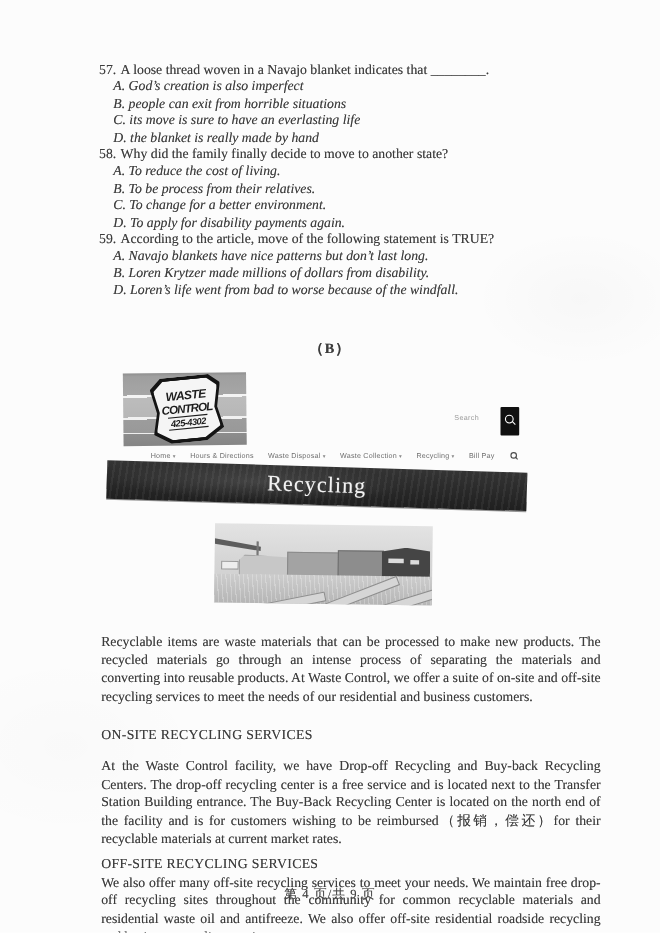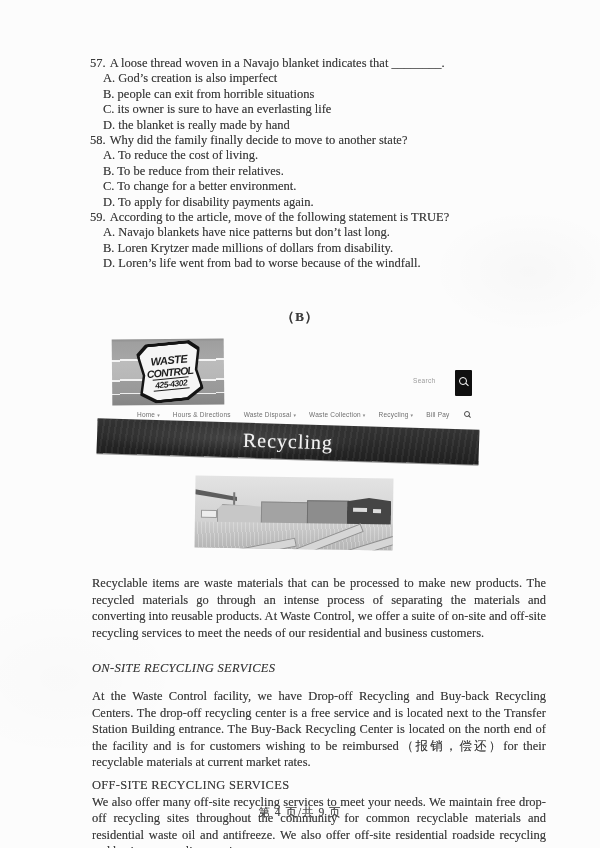--- a/index.html
+++ b/index.html
@@ -13,21 +13,21 @@
     overflow:hidden;
     font-family:"Liberation Serif", serif;
     color:#3c3c3c;
   }
   .soft{ text-shadow:0 0 0.5px rgba(60,60,60,0.55); }
 
   
   .questions{position:absolute;left:90px;right:52px;top:56px;font-size:12.5px;line-height:15.4px;}
   .q-stem{white-space:nowrap;}
   .q-num{margin-right:4px;}
-  .q-opt{padding-left:13px;white-space:nowrap;}
+  .q-opt{padding-left:13px;white-space:nowrap;font-style:italic;}
 
   
   .section-label{position:absolute;left:0;right:0;top:308px;text-align:center;
     font-size:13px;font-weight:700;letter-spacing:1px;}
 
   
   .website-figure{position:absolute;left:95px;top:337px;width:412px;height:219px;filter:blur(0.2px);}
 
   .logo-block{position:absolute;left:17px;top:2px;width:112px;height:66px;transform:rotate(-0.6deg);
     background:linear-gradient(180deg,
@@ -95,44 +95,44 @@
   .b4 .lb{left:26px;top:11px;width:8px;}
   .ph-plank{position:absolute;background:#d6d6d6;border:1px solid #8f8f8f;height:7px;}
   .pl1{left:96px;bottom:4px;width:72px;transform:rotate(-22deg);}
   .pl2{left:140px;bottom:-2px;width:70px;transform:rotate(-18deg);}
   .pl3{left:40px;bottom:-4px;width:60px;transform:rotate(-12deg);}
 
   
   .article{position:absolute;left:92px;right:54px;top:544px;font-size:12.5px;line-height:16.6px;text-align:justify;margin-top:31px;}
   .article p{margin:0;}
   .article h3{margin:0;font-size:12.5px;font-weight:400;letter-spacing:0.3px;text-align:left;}
-  .h-onsite{margin-top:19px !important;font-style:italic;}
+  .h-onsite{margin-top:19px !important;}
   .p-onsite{margin-top:11px !important;}
   .h-offsite{margin-top:6px !important;}
 
   
   .footer{position:absolute;left:0;right:0;top:805px;text-align:center;font-size:11.5px;color:#474747;letter-spacing:1px;}
 </style>
 </head>
 <body>
 
 <div class="page">
 
   <div class="questions soft">
     <div>
       <div class="q-stem"><span class="q-num">57.</span><span>A loose thread woven in a Navajo blanket indicates that ________.</span></div>
       <div class="q-opt">A. God’s creation is also imperfect</div>
       <div class="q-opt">B. people can exit from horrible situations</div>
-      <div class="q-opt">C. its owner is sure to have an everlasting life</div>
+      <div class="q-opt">C. its move is sure to have an everlasting life</div>
       <div class="q-opt">D. the blanket is really made by hand</div>
     </div>
     <div>
       <div class="q-stem"><span class="q-num">58.</span><span>Why did the family finally decide to move to another state?</span></div>
       <div class="q-opt">A. To reduce the cost of living.</div>
-      <div class="q-opt">B. To be reduce from their relatives.</div>
+      <div class="q-opt">B. To be process from their relatives.</div>
       <div class="q-opt">C. To change for a better environment.</div>
       <div class="q-opt">D. To apply for disability payments again.</div>
     </div>
     <div>
       <div class="q-stem"><span class="q-num">59.</span><span>According to the article, move of the following statement is TRUE?</span></div>
       <div class="q-opt">A. Navajo blankets have nice patterns but don’t last long.</div>
       <div class="q-opt">B. Loren Krytzer made millions of dollars from disability.</div>
       <div class="q-opt">D. Loren’s life went from bad to worse because of the windfall.</div>
     </div>
   </div>

